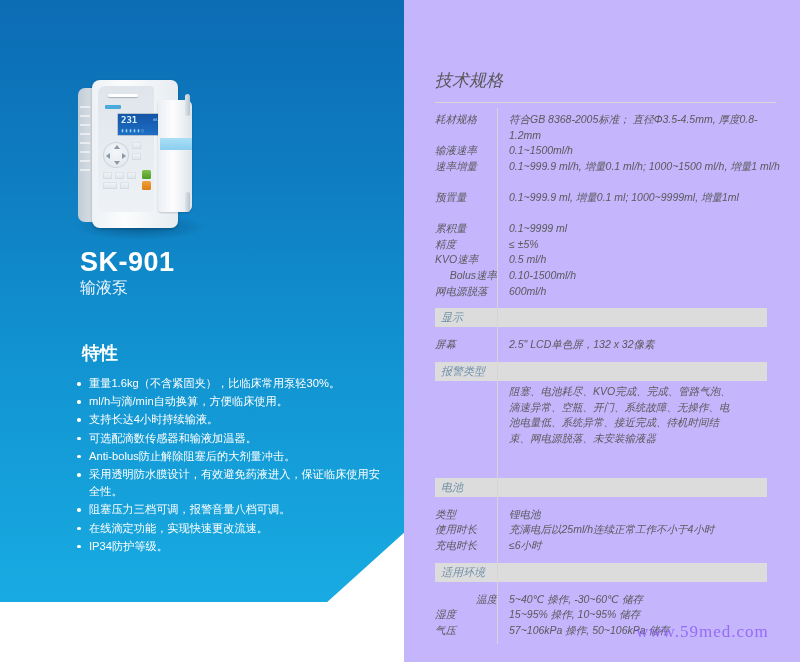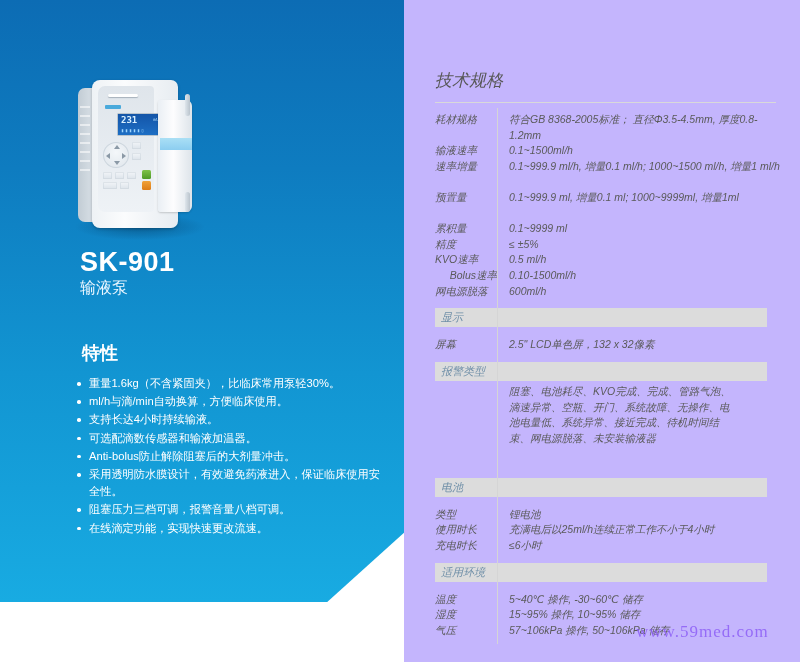--- a/index.html
+++ b/index.html
@@ -263,20 +263,21 @@
 <div id="features-title">特性</div>
 <ul id="features-list">
     <li>重量1.6kg（不含紧固夹），比临床常用泵轻30%。</li>
     <li>ml/h与滴/min自动换算，方便临床使用。</li>
     <li>支持长达4小时持续输液。</li>
     <li>可选配滴数传感器和输液加温器。</li>
     <li>Anti-bolus防止解除阻塞后的大剂量冲击。</li>
     <li>采用透明防水膜设计，有效避免药液进入，保证临床使用安全性。</li>
     <li>阻塞压力三档可调，报警音量八档可调。</li>
     <li>在线滴定功能，实现快速更改流速。</li>
+    <li>IP34防护等级。</li>
   </ul>
 
 <div id="spec-panel">
   <div id="spec-title">技术规格</div>
   <div id="spec-title-rule"></div>
   <div id="spec-body">
       <div class="slabel" style="top: 112px;">耗材规格</div>
       <div class="svalue" style="top: 112px;">符合GB 8368-2005标准；
 直径Φ3.5-4.5mm, 厚度0.8-1.2mm</div>
       <div class="slabel" style="top: 143.2px;">输液速率</div>
@@ -311,21 +312,21 @@
       </div>
       <div class="slabel" style="top: 506.8px;">类型</div>
       <div class="svalue" style="top: 506.8px;">锂电池</div>
       <div class="slabel" style="top: 522.4px;">使用时长</div>
       <div class="svalue" style="top: 522.4px;">充满电后以25ml/h连续正常工作不小于4小时</div>
       <div class="slabel" style="top: 538px;">充电时长</div>
       <div class="svalue" style="top: 538px;">≤6小时</div>
       <div class="sband" style="top: 562.6px;">
         <span>适用环境</span>
       </div>
-      <div class="slabel" style="top: 591.6px;">温度</div>
+      <div class="slabel" style="top: 591.6px; text-align: right;">温度</div>
       <div class="svalue" style="top: 591.6px;">5~40℃ 操作, -30~60℃ 储存</div>
       <div class="slabel" style="top: 607.2px;">湿度</div>
       <div class="svalue" style="top: 607.2px;">15~95% 操作, 10~95% 储存</div>
       <div class="slabel" style="top: 622.8px;">气压</div>
       <div class="svalue" style="top: 622.8px;">57~106kPa 操作, 50~106kPa 储存</div>
     </div>
 <div class="col-divider" style="top: 108px; height: 536.4px;"></div>
   </div>
 
 <div id="watermark">www.59med.com</div>

